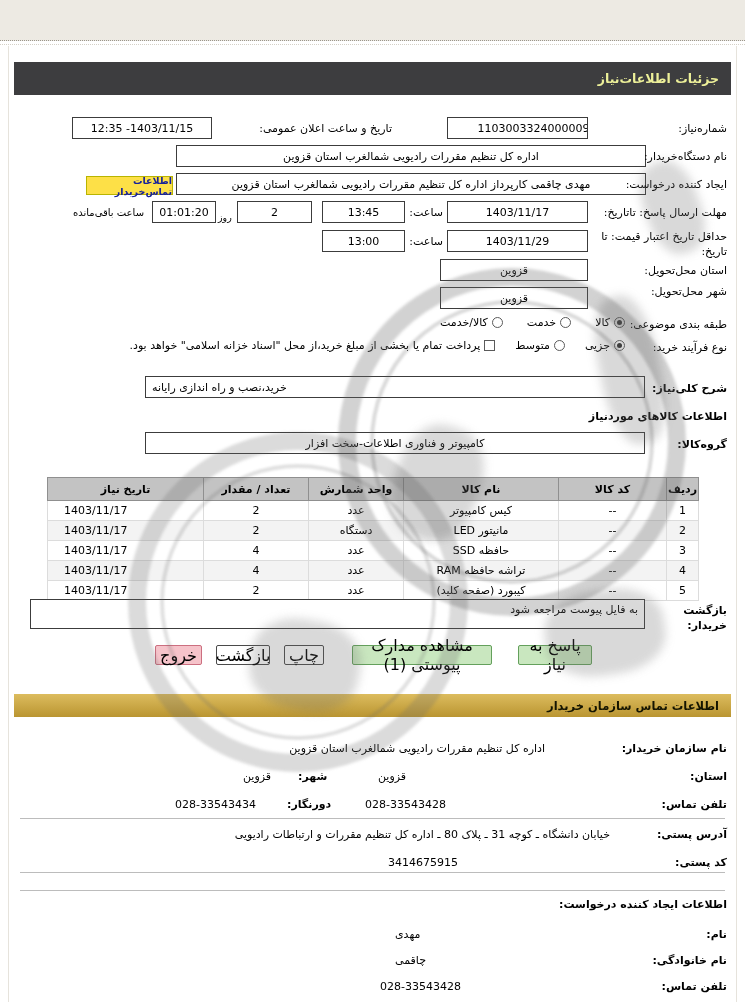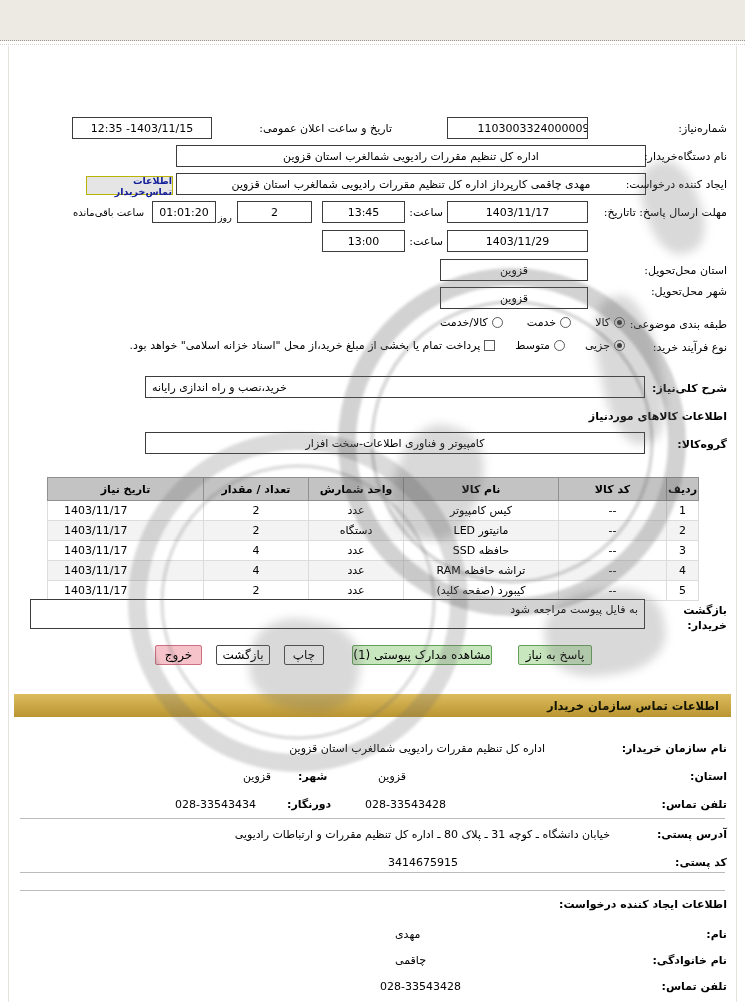--- a/index.html
+++ b/index.html
@@ -19,40 +19,40 @@
     color: #edf099; font-weight: bold; font-size: 12.5px; z-index: 10; }
   .lbl { position: absolute; white-space: nowrap; z-index: 12; }
   .lbl.wrap { white-space: normal; line-height: 1.35; text-align: right; }
   .lbl.b { font-weight: bold; }
   .box { position: absolute; background: #fff; border: 1px solid #3c3c3c;
     display: flex; align-items: center; justify-content: center;
     font-size: 11px; z-index: 11; overflow: hidden; white-space: nowrap; }
   .box.right { justify-content: flex-end; padding: 0 6px; }
   .box.topright { align-items: flex-start; justify-content: flex-start; padding: 3px 6px; }
   .ltr { direction: ltr; }
-  .link-chip { position: absolute; background: #e5e5e5; border: 1px solid #b9b400;
+  .link-chip { position: absolute; background: #fde047; border: 1px solid #b9b400;
     color: #16219a; font-weight: bold; font-size: 9.5px; display: flex;
     align-items: center; justify-content: center; z-index: 12; cursor: pointer; }
   .opt-group { position: absolute; display: flex; align-items: center; z-index: 12; }
   .opt { display: flex; align-items: center; gap: 4px; }
   .radio { width: 11px; height: 11px; border: 1px solid #5a5a5a; border-radius: 50%;
     background: #fff; position: relative; flex: none; }
   .radio.checked::after { content: ""; position: absolute; inset: 2px;
     border-radius: 50%; background: #2e2e2e; }
   .checkbox { width: 11px; height: 11px; border: 1px solid #5a5a5a; background: #fff; flex: none; }
   .table-wrap { position: absolute; left: 48px; top: 477px; width: 651px; z-index: 11; }
   table { border-collapse: collapse; width: 651px; table-layout: fixed; }
   th { background: #c3c3c3; border: 1px solid #8f8f8f; font-weight: bold;
     font-size: 11px; height: 23px; text-align: center; }
   td { border: 1px solid #dcdcdc; height: 20px; text-align: center;
     font-size: 11px; background: #fff; }
   tbody tr:nth-child(even) td { background: #f3f3f3; }
   td.date { text-align: left; padding-left: 16px; direction: ltr; }
   .btn { position: absolute; height: 20px; display: flex; align-items: center;
-    justify-content: center; font-size: 12px; border-radius: 2px;
+    justify-content: center; font-size: 16px; border-radius: 2px;
     z-index: 12; cursor: pointer; font-family: inherit; }
   .btn.green { background: #c9e7bf; border: 1px solid #64a05c; }
   .btn.plain { background: #ffffff; border: 1px solid #4a4a4a; }
   .btn.pink  { background: #f6c3ca; border: 1px solid #cc6f80; }
   .section-bar { position: absolute; left: 14px; top: 694px; width: 717px; height: 23px;
     background: linear-gradient(#dcbc5e, #ba9531); display: flex; align-items: center;
     padding: 0 12px; font-weight: bold; font-size: 11.5px; color: #141400; z-index: 10; }
   .hr { position: absolute; left: 20px; width: 705px; height: 1px; background: #bcbcbc; z-index: 9; }
   
   .wm { position: absolute; inset: 0; pointer-events: none; z-index: 40; }
@@ -63,20 +63,23 @@
 </head>
 <body>
 
 <div id="page">
 
   <div class="top-strip"></div>
   <div class="top-strip2"></div>
   <div class="vline" style="left:8px;"></div>
   <div class="vline" style="left:736px;"></div>
 
+  <div class="dark-bar">
+    <span>جزئیات اطلاعات‌نیاز</span>
+  </div>
 
   <div class="lbl" style="right:18px; top:122px;">شماره‌نیاز:</div>
   <div class="box" style="left:447px; top:117px; width:141px; height:22px;padding-left:32px;">
       <span class="ltr">1103003324000009</span>
     </div>
   <div class="lbl" style="right:353px; top:122px;">تاریخ و ساعت اعلان عمومی:</div>
   <div class="box" style="left:72px; top:117px; width:140px; height:22px;">
       <span>1403/11/15- 12:35</span>
     </div>
 
@@ -101,20 +104,21 @@
     </div>
   <div class="box" style="left:237px; top:201px; width:75px; height:22px;">
       <span class="ltr">2</span>
     </div>
   <div class="lbl" style="left:218px; top:212px; font-size:9.5px;">روز</div>
   <div class="box" style="left:152px; top:201px; width:64px; height:22px;">
       <span class="ltr">01:01:20</span>
     </div>
   <div class="lbl" style="left:73px; top:207px; font-size:10px;">ساعت باقی‌مانده</div>
 
+  <div class="lbl wrap" style="right:18px; top:230px; width:132px;">حداقل تاریخ اعتبار قیمت: تا تاریخ:</div>
   <div class="box" style="left:447px; top:230px; width:141px; height:22px;">
       <span class="ltr">1403/11/29</span>
     </div>
   <div class="lbl" style="right:302px; top:235px;">ساعت:</div>
   <div class="box" style="left:322px; top:230px; width:83px; height:22px;">
       <span class="ltr">13:00</span>
     </div>
 
   <div class="lbl" style="right:18px; top:264px;">استان محل‌تحویل:</div>
   <div class="box" style="left:440px; top:259px; width:148px; height:22px;">

